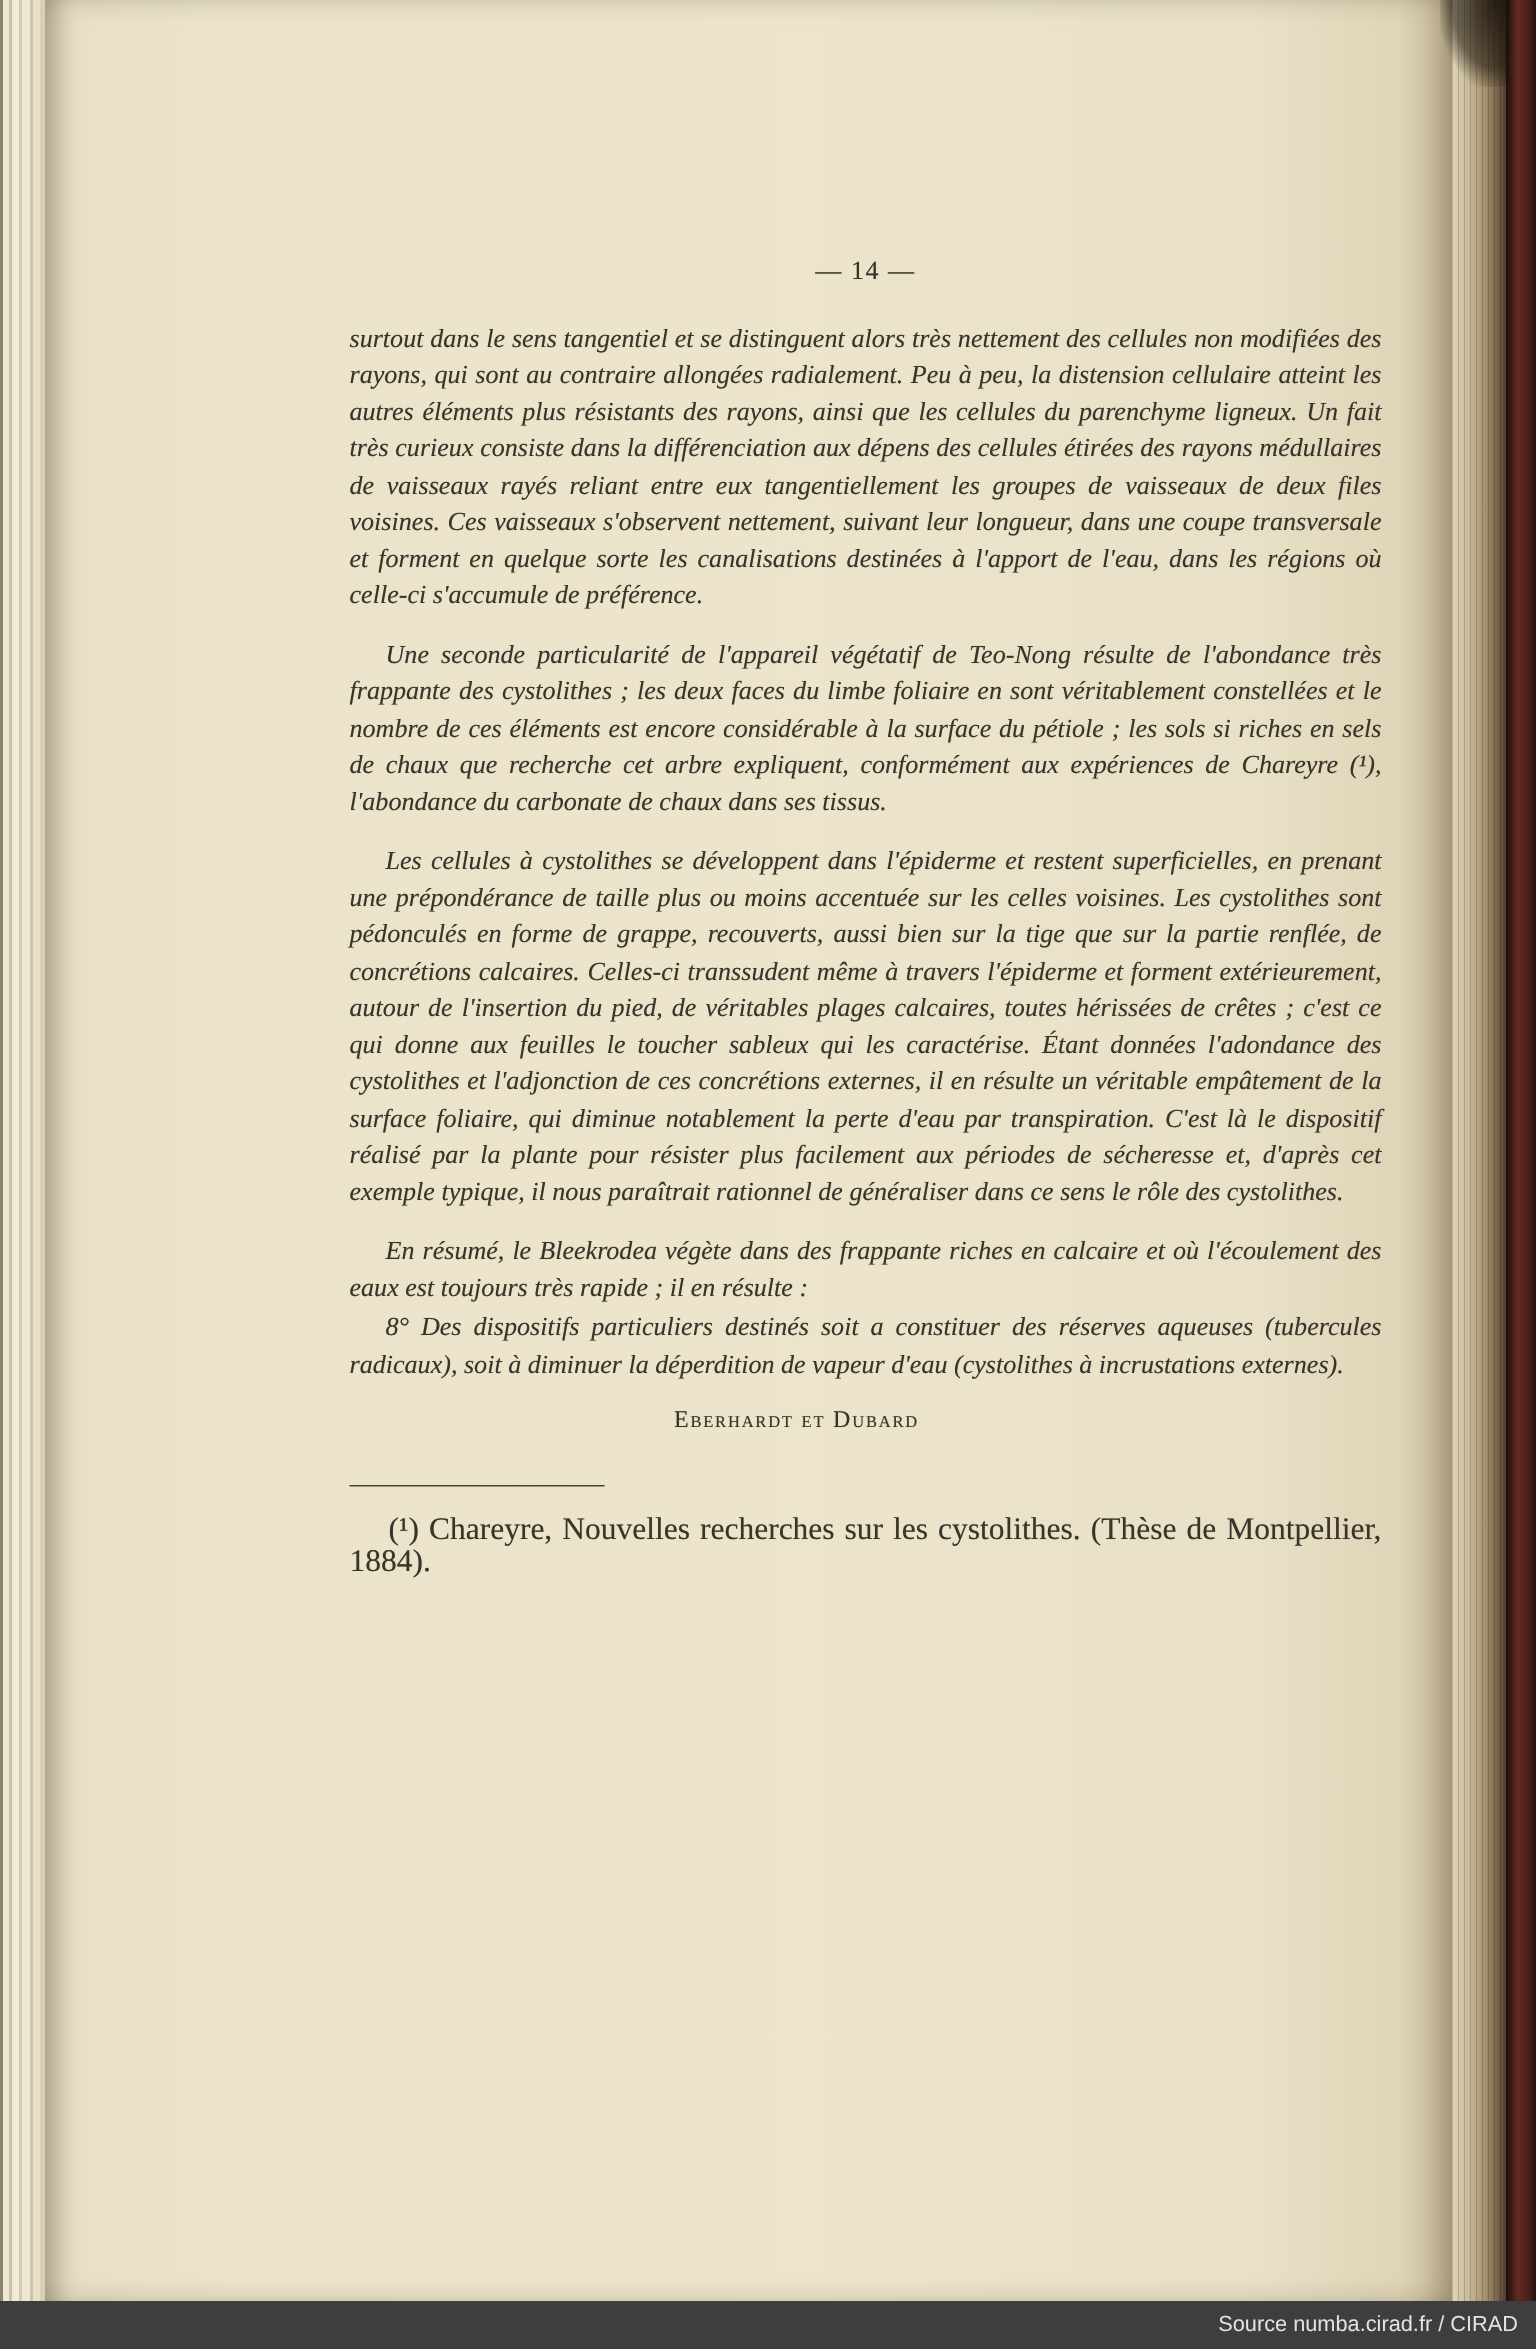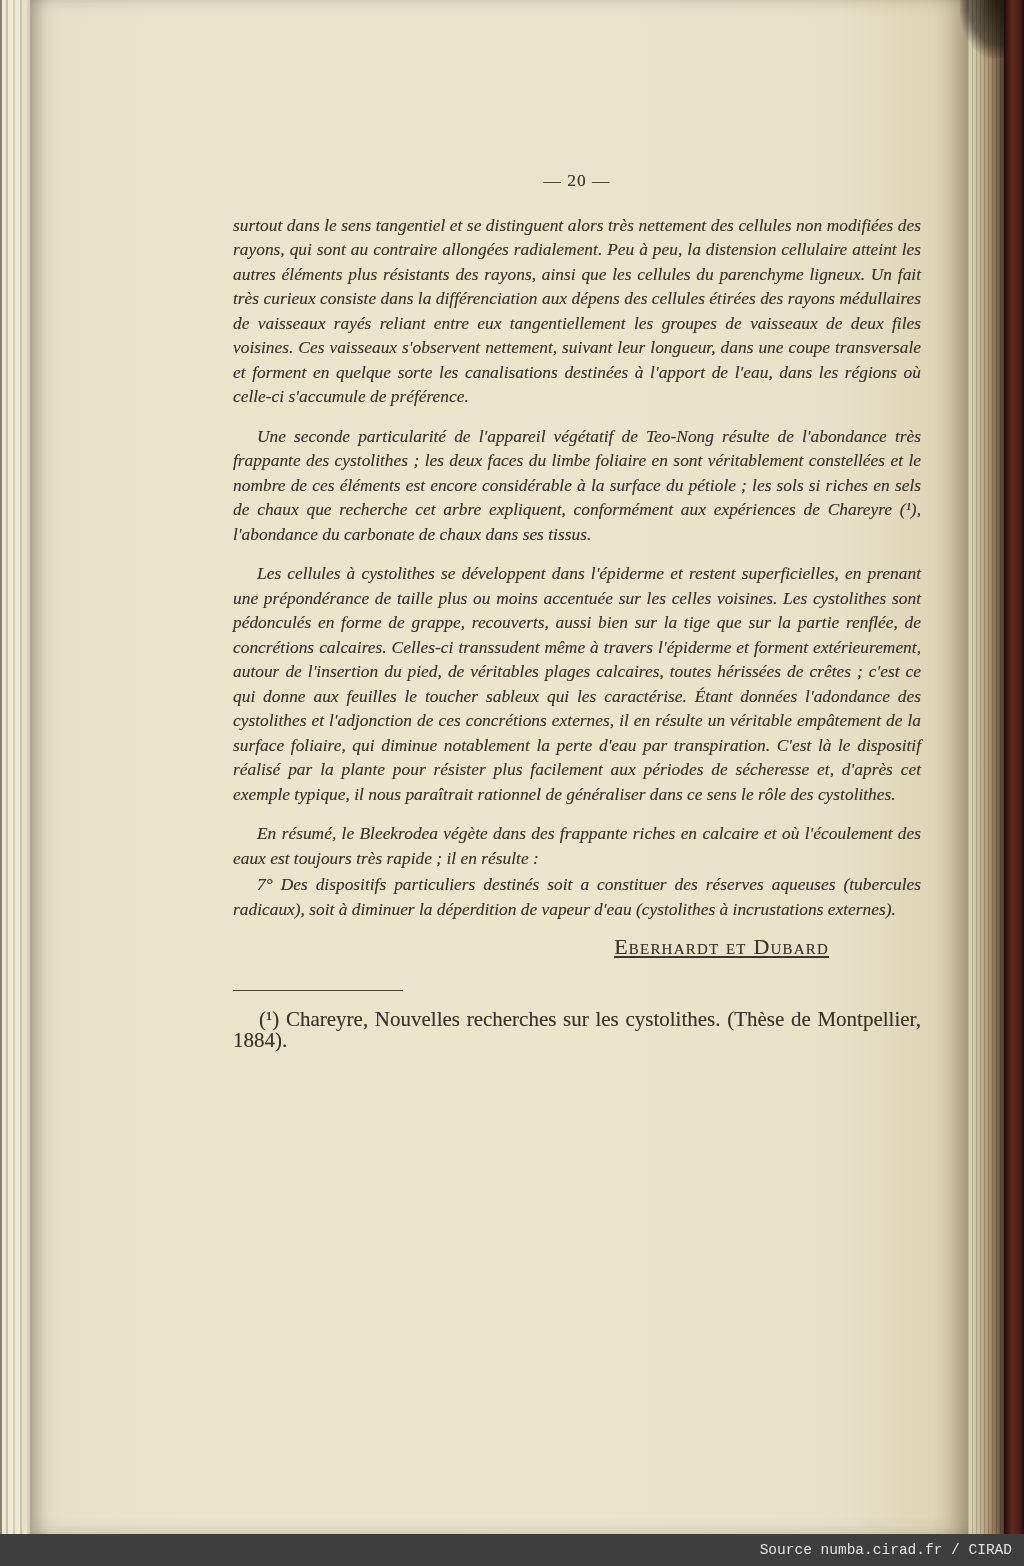--- a/index.html
+++ b/index.html
@@ -63,26 +63,25 @@
     text-align: center;
     letter-spacing: 1px;
     margin-bottom: 20px;
   }
   .para { margin: 0 0 15px 0; text-indent: 24px; font-style: italic; }
   .para.first { text-indent: 0; }
   .para.resume { margin-bottom: 2px; }
   .para.item { margin-bottom: 2px; }
   .signature {
     margin-top: 14px;
-    text-align: right;
+    text-align: center;
     padding-right: 92px;
     font-variant: small-caps;
     letter-spacing: 1.2px;
-    font-size: 22px;
-    text-decoration: underline;
+    font-size: 16px;
   }
   .footnote-rule {
     margin-top: 30px;
     width: 170px;
     border-top: 1.6px solid #4a4236;
   }
   .footnote {
     margin-top: 18px;
     font-size: 21px;
     line-height: 21px;
@@ -94,44 +93,44 @@
     left: 0; right: 0; bottom: 0; height: 32px;
     background: #3e3e3e;
     display: flex;
     align-items: center;
     justify-content: flex-end;
     padding-right: 12px;
     box-sizing: border-box;
   }
   .source-text {
     color: #e3e3e3;
-    font-family: Liberation Mono, monospace;
+    font-family: Liberation Sans, sans-serif;
     font-size: 14.5px;
   }
 </style>
 </head>
 <body>
 
 <div class="scan">
 
   <div class="page"></div>
   <div class="edge-left"></div>
   <div class="edge-right"></div>
   <div class="cover"></div>
   <div class="corner-dark"></div>
 
   <div class="text-block">
-    <div class="page-number">— 20 —</div>
+    <div class="page-number">— 14 —</div>
 
     <p class="para first">surtout dans le sens tangentiel et se distinguent alors très nettement des cellules non modifiées des rayons, qui sont au contraire allongées radialement. Peu à peu, la distension cellulaire atteint les autres éléments plus résistants des rayons, ainsi que les cellules du parenchyme ligneux. Un fait très curieux consiste dans la différenciation aux dépens des cellules étirées des rayons médullaires de vaisseaux rayés reliant entre eux tangentiellement les groupes de vaisseaux de deux files voisines. Ces vaisseaux s'observent nettement, suivant leur longueur, dans une coupe transversale et forment en quelque sorte les canalisations destinées à l'apport de l'eau, dans les régions où celle-ci s'accumule de préférence.</p>
     <p class="para">Une seconde particularité de l'appareil végétatif de Teo-Nong résulte de l'abondance très frappante des cystolithes ; les deux faces du limbe foliaire en sont véritablement constellées et le nombre de ces éléments est encore considérable à la surface du pétiole ; les sols si riches en sels de chaux que recherche cet arbre expliquent, conformément aux expériences de Chareyre (¹), l'abondance du carbonate de chaux dans ses tissus.</p>
     <p class="para">Les cellules à cystolithes se développent dans l'épiderme et restent superficielles, en prenant une prépondérance de taille plus ou moins accentuée sur les celles voisines. Les cystolithes sont pédonculés en forme de grappe, recouverts, aussi bien sur la tige que sur la partie renflée, de concrétions calcaires. Celles-ci transsudent même à travers l'épiderme et forment extérieurement, autour de l'insertion du pied, de véritables plages calcaires, toutes hérissées de crêtes ; c'est ce qui donne aux feuilles le toucher sableux qui les caractérise. Étant données l'adondance des cystolithes et l'adjonction de ces concrétions externes, il en résulte un véritable empâtement de la surface foliaire, qui diminue notablement la perte d'eau par transpiration. C'est là le dispositif réalisé par la plante pour résister plus facilement aux périodes de sécheresse et, d'après cet exemple typique, il nous paraîtrait rationnel de généraliser dans ce sens le rôle des cystolithes.</p>
     <p class="para resume">En résumé, le Bleekrodea végète dans des frappante riches en calcaire et où l'écoulement des eaux est toujours très rapide ; il en résulte :</p>
 
-    <p class="para item">7° Des dispositifs particuliers destinés soit a constituer des réserves aqueuses (tubercules radicaux), soit à diminuer la déperdition de vapeur d'eau (cystolithes à incrustations externes).</p>
+    <p class="para item">8° Des dispositifs particuliers destinés soit a constituer des réserves aqueuses (tubercules radicaux), soit à diminuer la déperdition de vapeur d'eau (cystolithes à incrustations externes).</p>
 
     <div class="signature">Eberhardt et Dubard</div>
 
     <div class="footnote-rule"></div>
     <div class="footnote">(¹) Chareyre, Nouvelles recherches sur les cystolithes. (Thèse de Montpellier, 1884).</div>
   </div>
 
   <div class="source-bar">
     <span class="source-text">Source numba.cirad.fr / CIRAD</span>
   </div>

